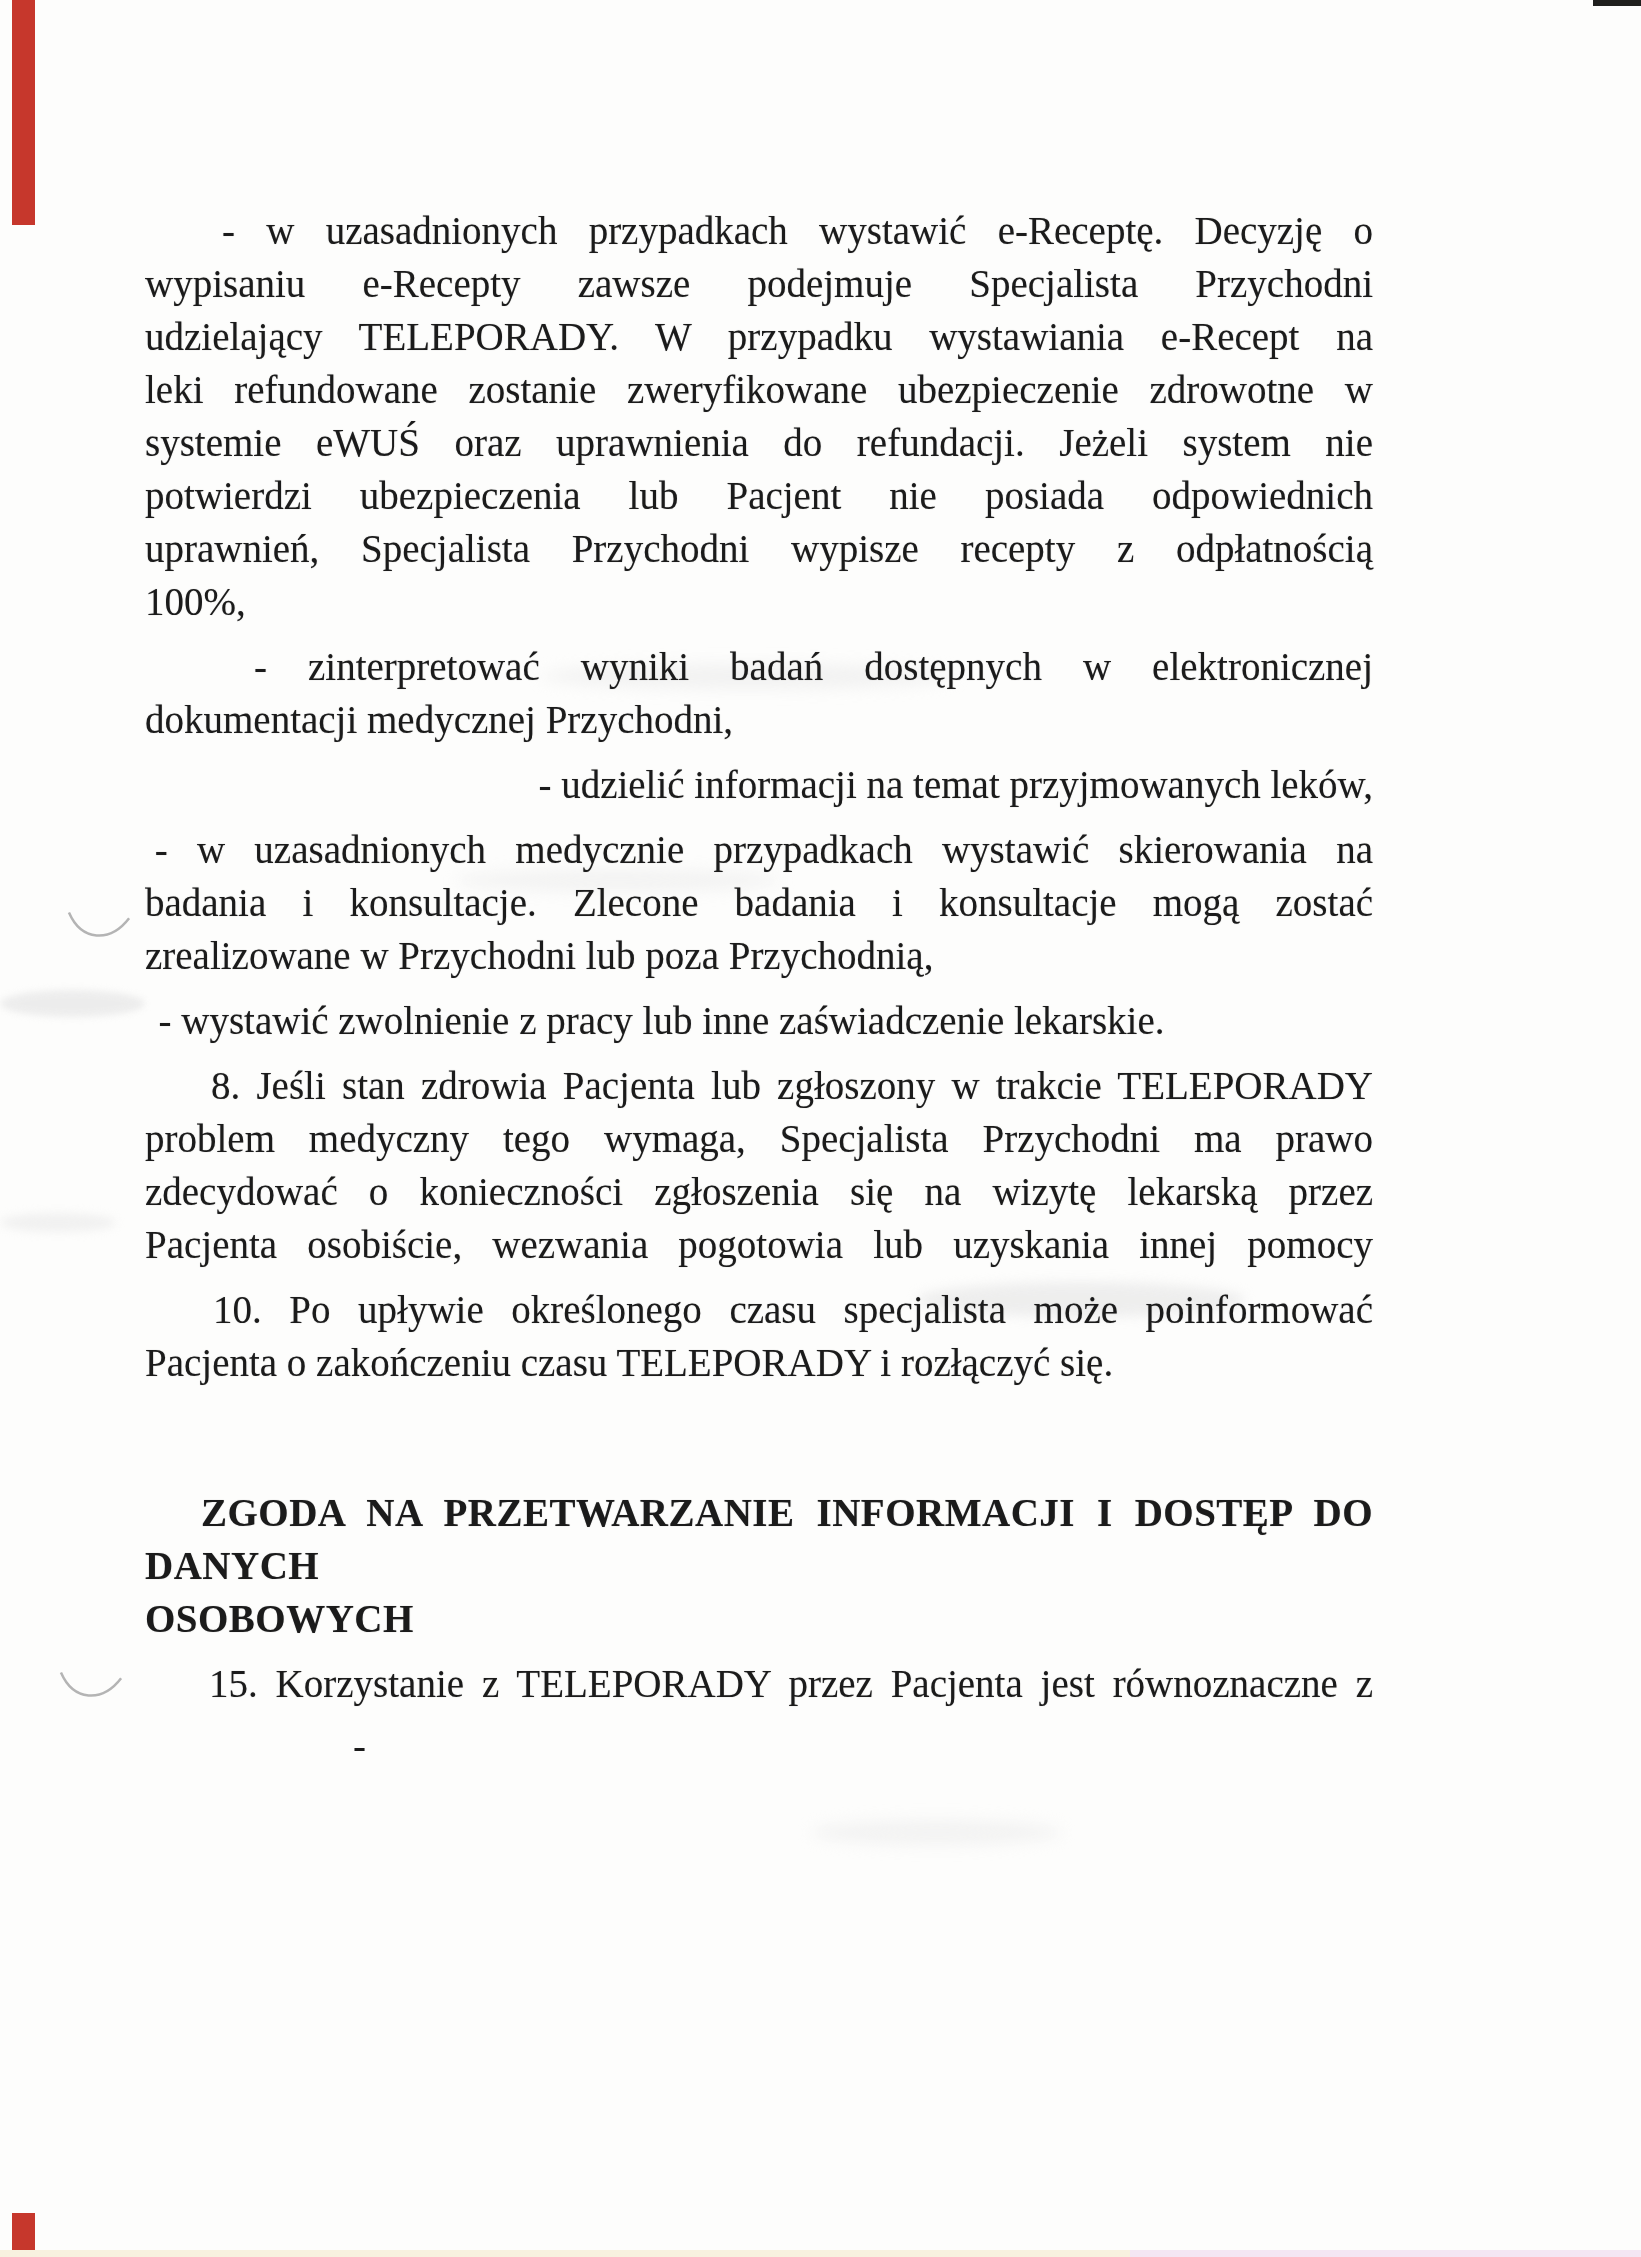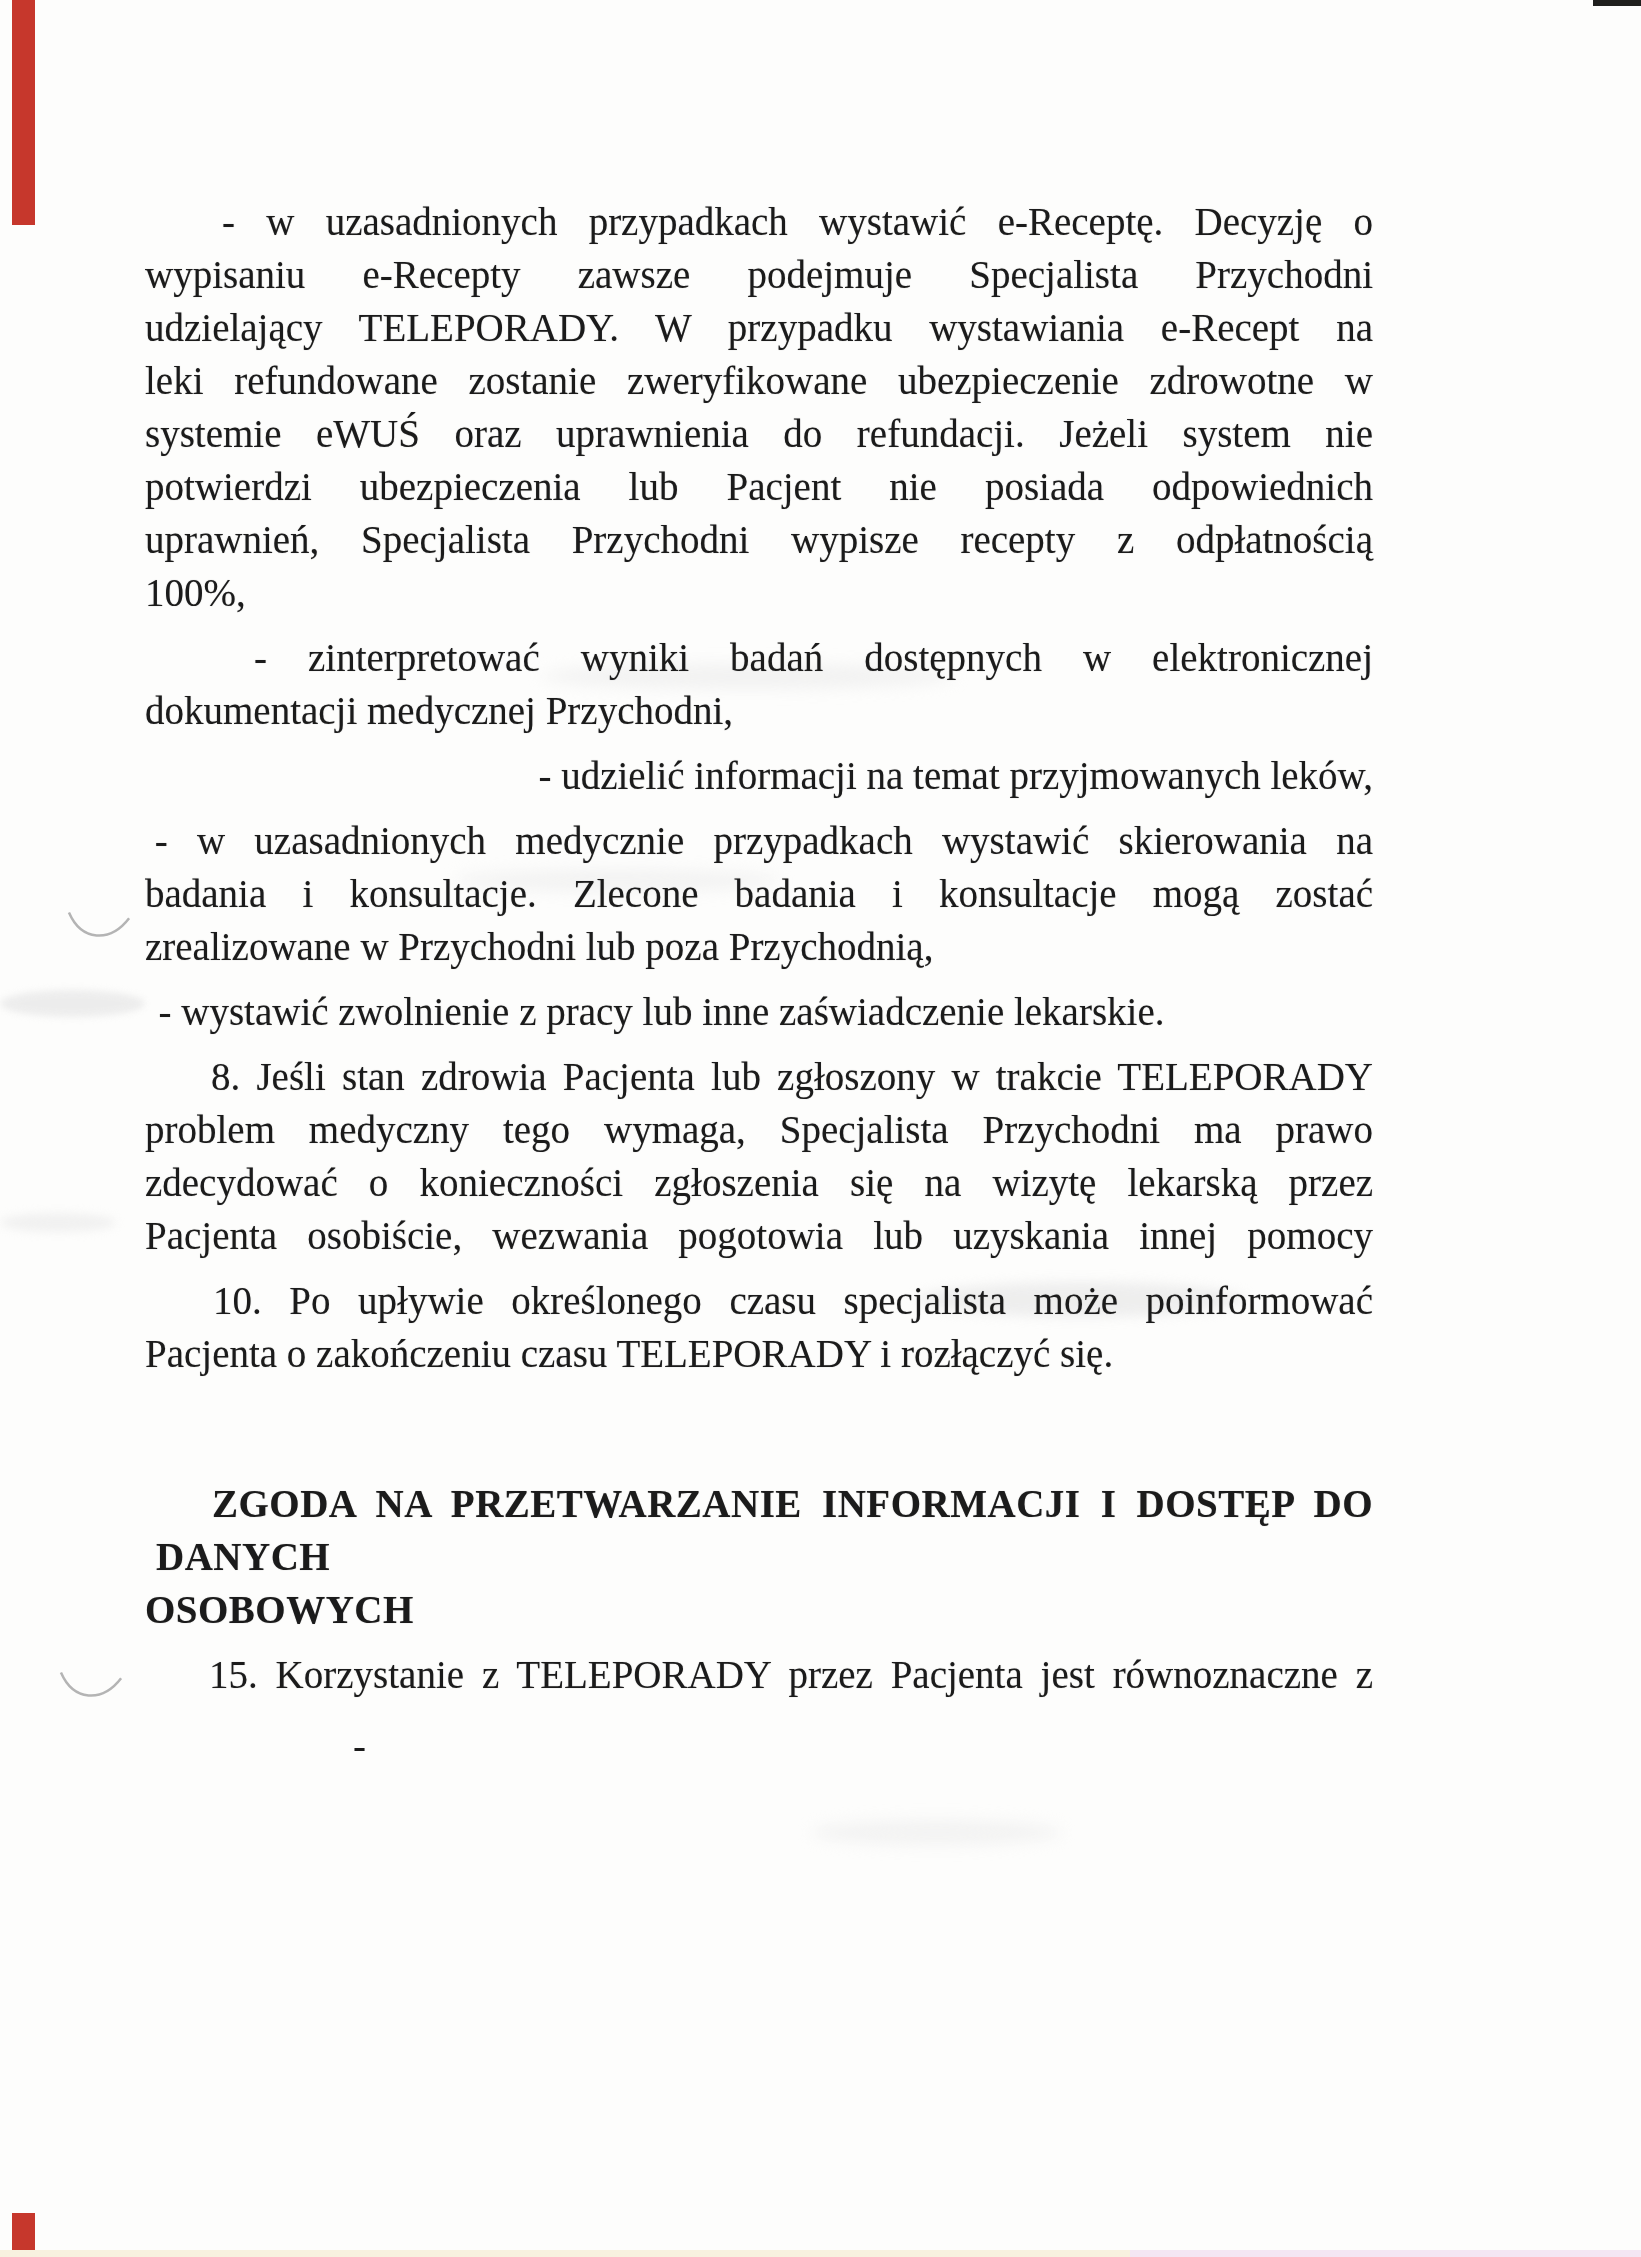--- a/index.html
+++ b/index.html
@@ -3,21 +3,21 @@
 <meta charset="utf-8">
 <style>
   html,body{margin:0;padding:0;}
   body{width:1641px;height:2257px;font-family:"Liberation Serif","DejaVu Serif",serif;}
   .page{position:relative;width:1641px;height:2257px;overflow:hidden;background:#fdfdfc;}
 
   
   .text-block{position:absolute;left:145px;top:188px;width:1228px;color:#1b1b1b;
               font-size:39px;line-height:53px;text-shadow:0 0 1px rgba(45,45,45,.38);}
   .para{margin-top:12px;}
-  .para:first-child{margin-top:7px;font-family:Liberation Serif, serif;}
+  .para:first-child{margin-top:16px;font-family:Liberation Serif, serif;}
   .para.heading{margin-top:97px;font-weight:bold;letter-spacing:0.5px;}
   .line{white-space:normal;}
   .line.just{text-align:justify;text-align-last:justify;}
 
   
   .stray-mark{position:absolute;left:353px;top:1726px;color:#1b1b1b;font-size:39px;line-height:39px;}
 
   
   .red-strip{position:absolute;left:11.6px;width:23px;}
   .red-strip.top{top:0;height:225px;}
@@ -96,21 +96,21 @@
         <div class="line just" style="text-indent: 66px;">8. Jeśli stan zdrowia Pacjenta lub zgłoszony w trakcie TELEPORADY</div>
         <div class="line just">problem medyczny tego wymaga, Specjalista Przychodni ma prawo</div>
         <div class="line just">zdecydować o konieczności zgłoszenia się na wizytę lekarską przez</div>
         <div class="line just">Pacjenta osobiście, wezwania pogotowia lub uzyskania innej pomocy</div>
       </div>
       <div class="para">
         <div class="line just" style="text-indent: 68px;">10. Po upływie określonego czasu specjalista może poinformować</div>
         <div class="line">Pacjenta o zakończeniu czasu TELEPORADY i rozłączyć się.</div>
       </div>
       <div class="para heading">
-        <div class="line just" style="text-indent: 56px; margin-left: 11px;">ZGODA NA PRZETWARZANIE INFORMACJI I DOSTĘP DO DANYCH</div>
+        <div class="line just" style="text-indent: 56px;">ZGODA NA PRZETWARZANIE INFORMACJI I DOSTĘP DO DANYCH</div>
         <div class="line">OSOBOWYCH</div>
       </div>
       <div class="para">
         <div class="line just" style="text-indent: 64px;">15. Korzystanie z TELEPORADY przez Pacjenta jest równoznaczne z</div>
       </div>
     </div>
 
 </div>
 
 

